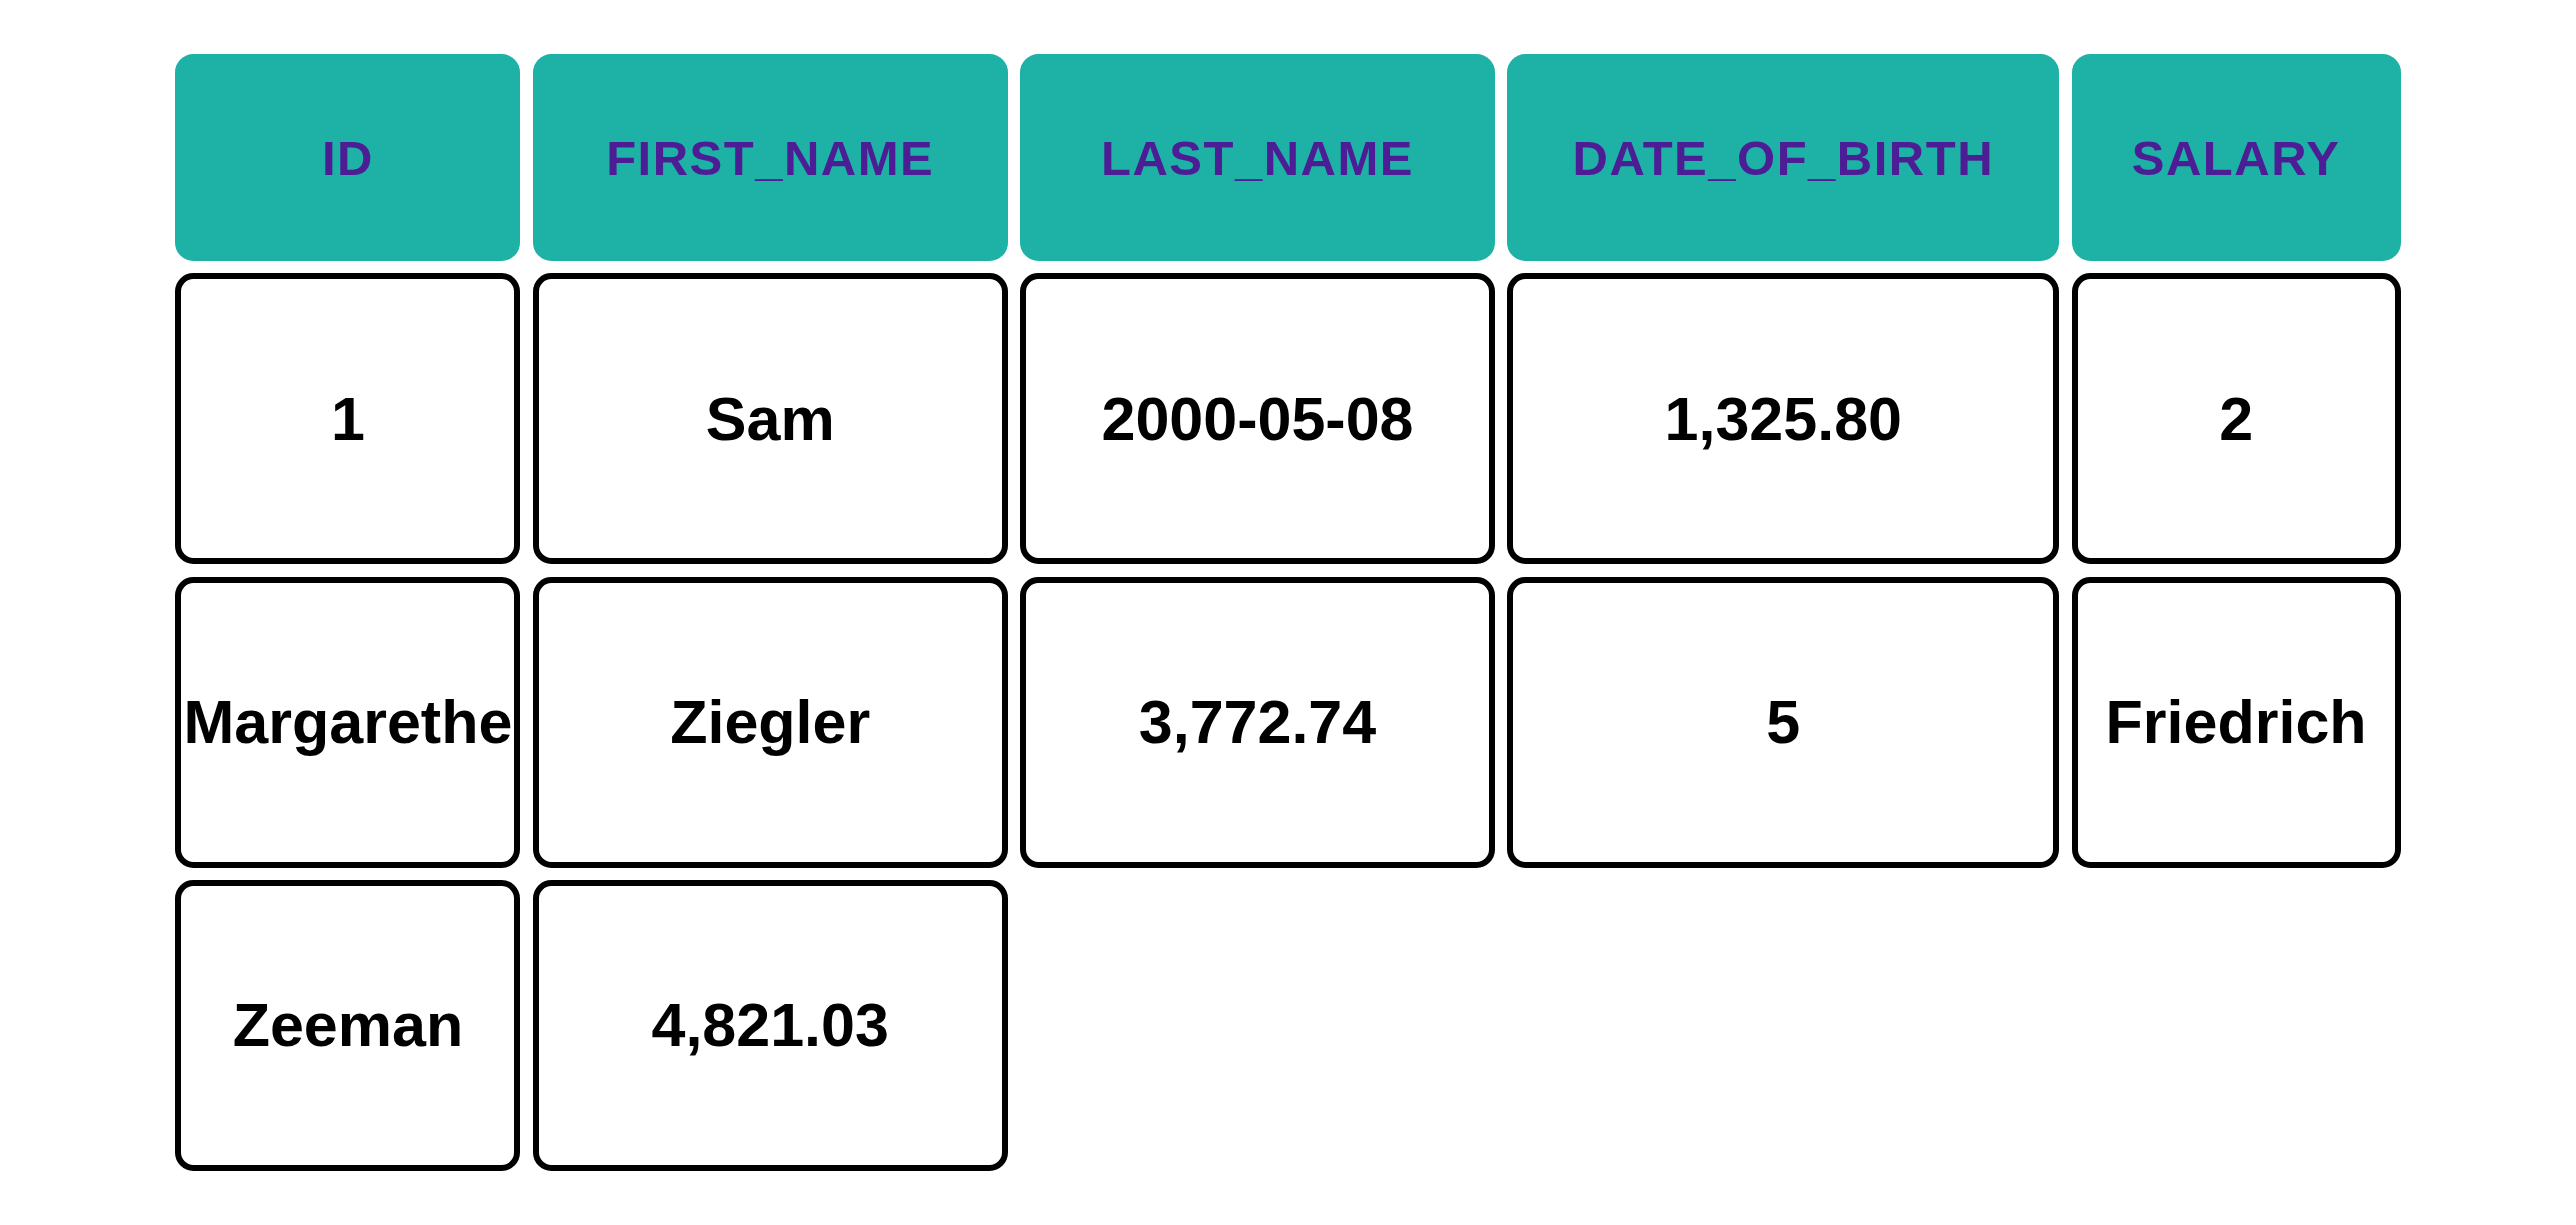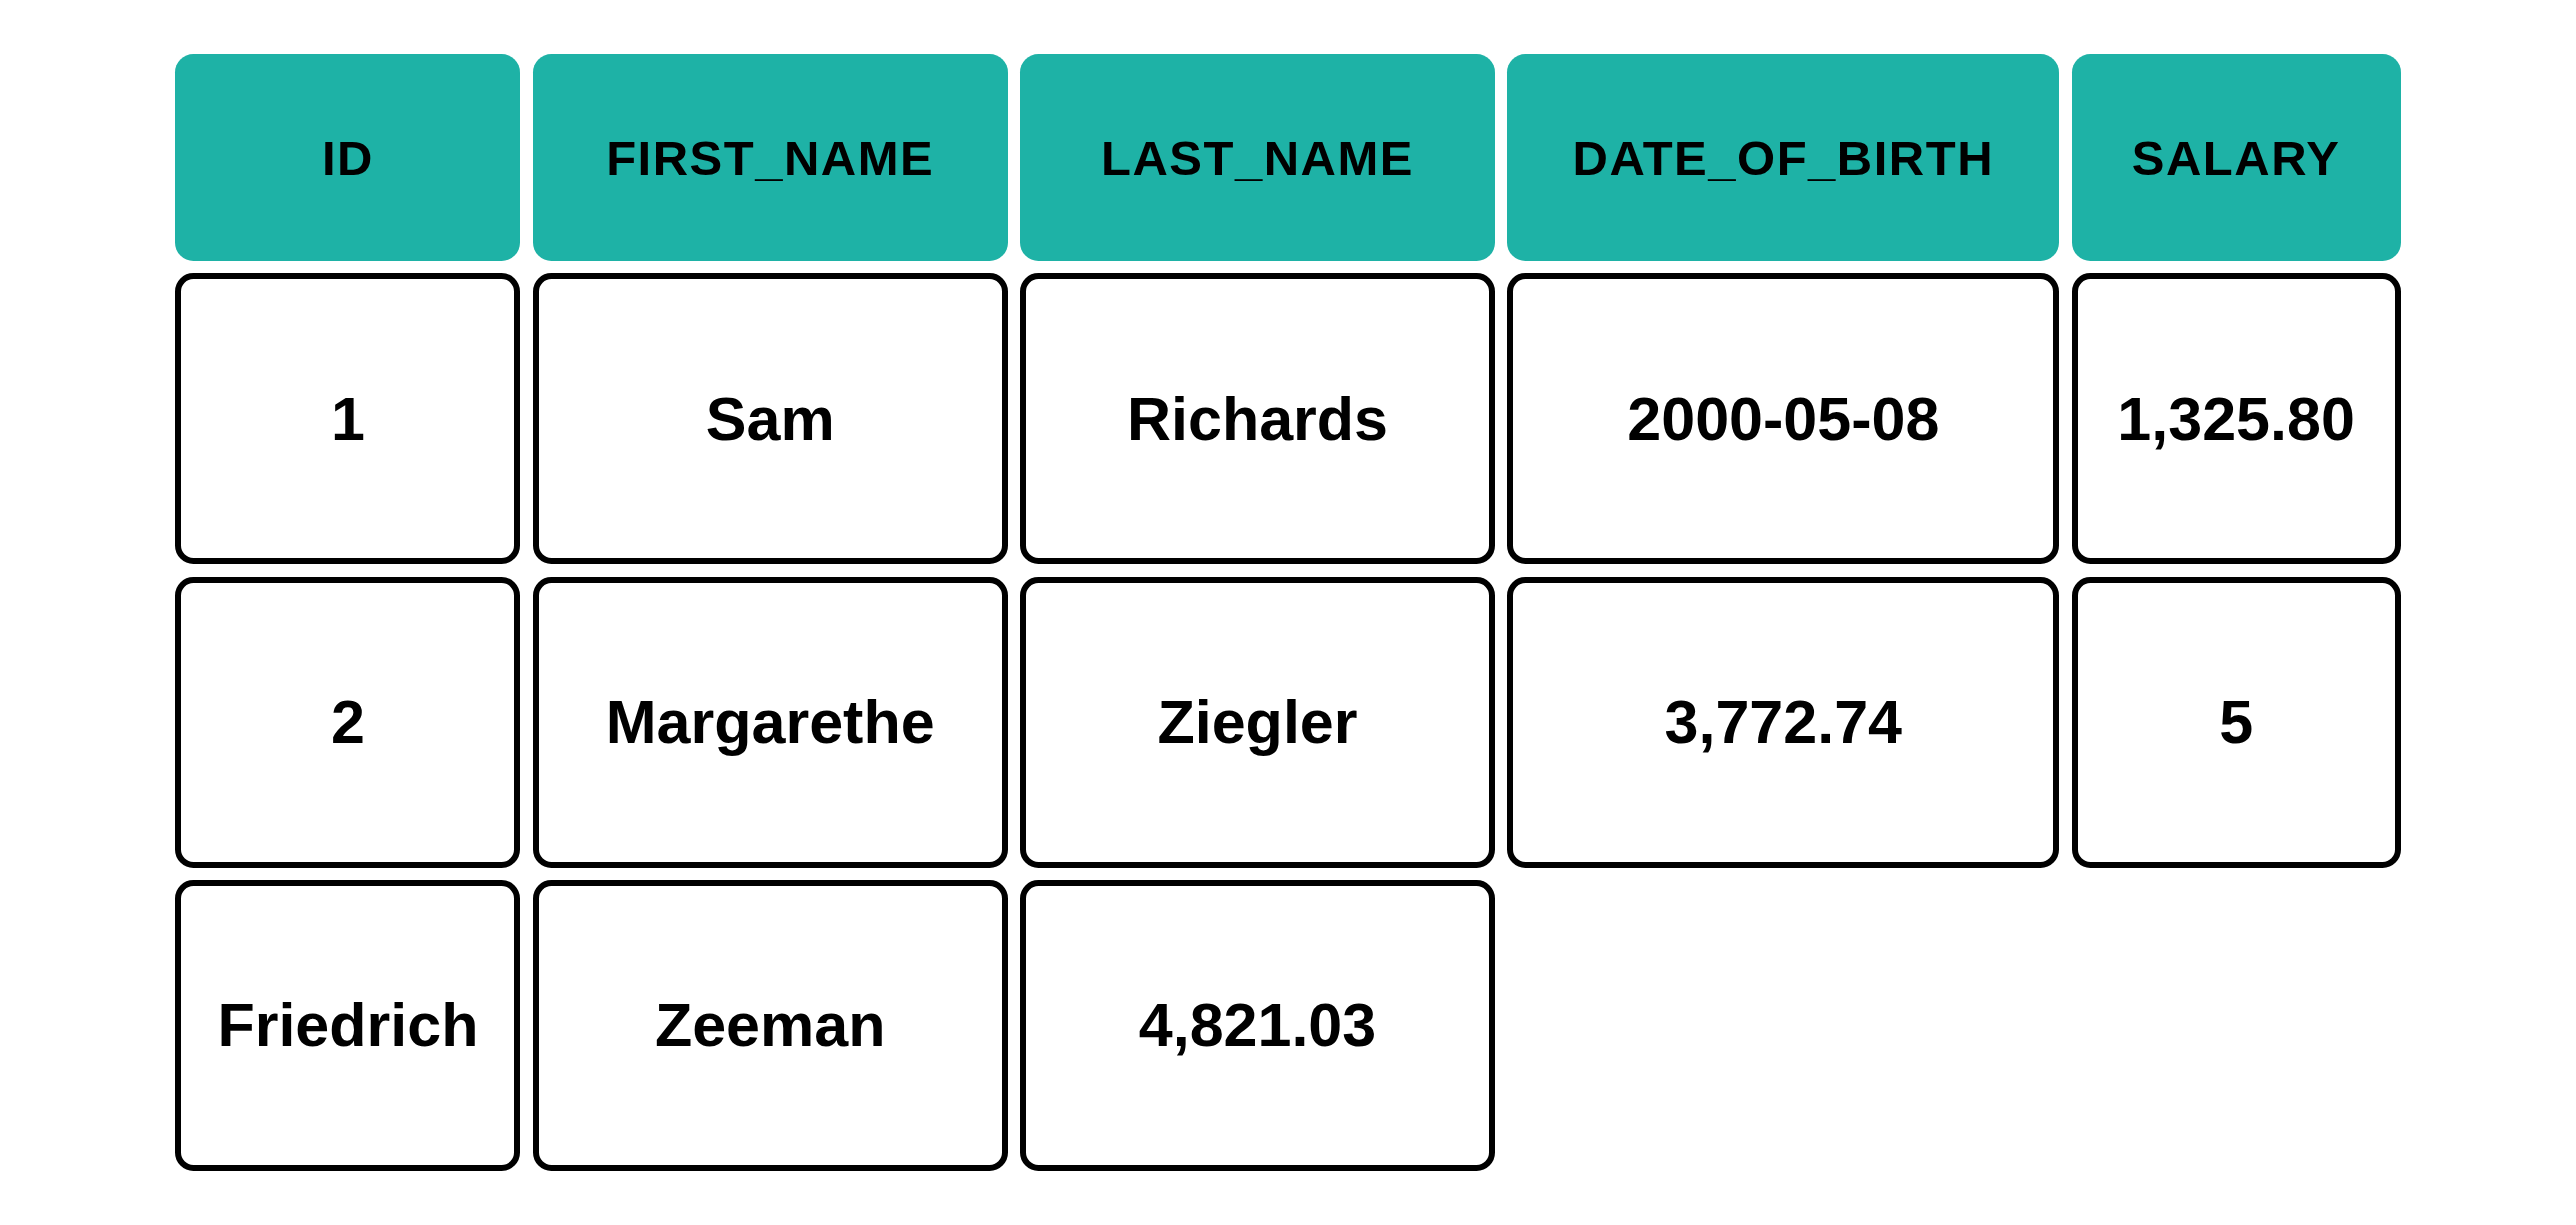--- a/index.html
+++ b/index.html
@@ -21,21 +21,21 @@
     display: grid;
     grid-template-columns: 345px 475px 475px 552px 329px;
     grid-template-rows: 207px 291px 291px 291px;
     gap: 12.3px 12.3px;
     width: 100%;
     height: 100%;
     justify-content: center;
   }
   .cell-header {
     background: #1eb2a6;
-    color: #000000;
+    color: #4c1d95;
     border-radius: 18.4px;
     display: flex;
     align-items: center;
     justify-content: center;
     text-align: center;
     font-weight: 900;
     font-size: 49px;
     letter-spacing: 1.5px;
     box-sizing: border-box;
     padding: 0 15.3px;
@@ -62,21 +62,20 @@
   <div class="table">
 
     <div class="cell-header">ID</div>
     <div class="cell-header">FIRST_NAME</div>
     <div class="cell-header">LAST_NAME</div>
     <div class="cell-header">DATE_OF_BIRTH</div>
     <div class="cell-header">SALARY</div>
 
     <div class="cell-body">1</div>
     <div class="cell-body">Sam</div>
-    <div class="cell-body">Richards</div>
     <div class="cell-body">2000-05-08</div>
     <div class="cell-body">1,325.80</div>
 
     <div class="cell-body">2</div>
     <div class="cell-body">Margarethe</div>
     <div class="cell-body">Ziegler</div>
     <div class="cell-body">3,772.74</div>
 
     <div class="cell-body">5</div>
     <div class="cell-body">Friedrich</div>

